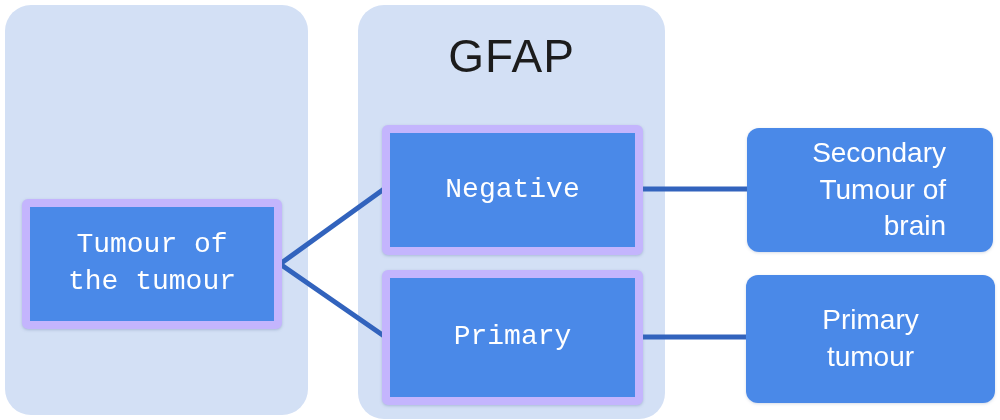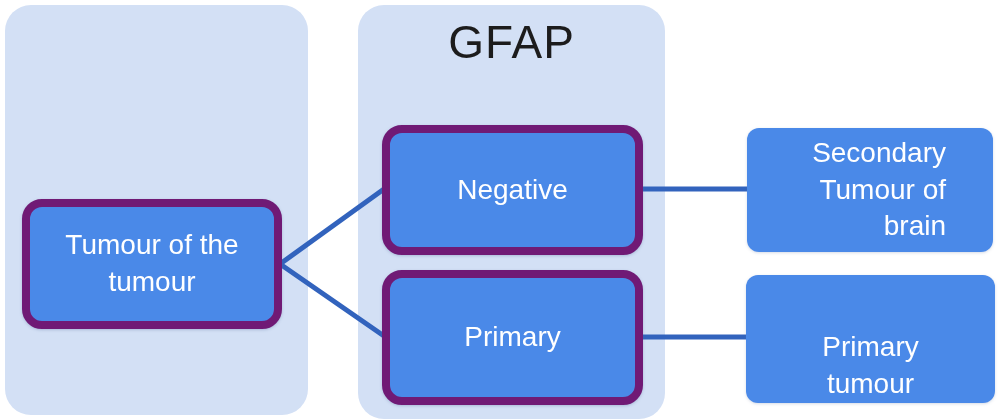--- a/index.html
+++ b/index.html
@@ -18,21 +18,21 @@
   
   .panel {
     position: absolute;
     background: var(--panel, #d3e0f5);
     border-radius: 26px;
     z-index: 1;
   }
   .panel-left  { left: 5px;   top: 5px; width: 303px; height: 410px; }
   .panel-middle{ left: 358px; top: 5px; width: 307px; height: 414px; }
   .panel-title {
-    margin-top: 12px;
+    margin-top: 26px;
     text-align: center;
     font-size: 46px;
     font-weight: 500;
     letter-spacing: 1px;
     color: var(--title-text, #1c1c1c);
     line-height: 1.1;
   }
   
   .connectors {
     position: absolute;
@@ -52,33 +52,34 @@
     color: var(--node-text, #ffffff);
     display: flex;
     align-items: center;
     justify-content: center;
     text-align: center;
     font-size: 28px;
     line-height: 1.32;
     z-index: 3;
   }
   .node-bordered {
-    border: 8px solid #701a75;
-    border-radius: 20px;
+    border: 8px solid #c4b5fd;
+    border-radius: 6px;
     box-shadow: 0 1px 3px rgba(90, 115, 160, 0.35);
+    font-family: Liberation Mono, monospace;
   }
   .node-plain {
     border-radius: 12px;
     box-shadow: 0 1px 3px rgba(90, 115, 160, 0.25);
   }
   .node-root      { left: 22px;  top: 199px; width: 260px; height: 130px; }
   .node-negative  { left: 382px; top: 125px; width: 261px; height: 130px; }
   .node-positive  { left: 382px; top: 270px; width: 261px; height: 135px; }
   .node-secondary { left: 747px; top: 128px; width: 246px; height: 124px; }
-  .node-primary   { left: 746px; top: 275px; width: 249px; height: 128px; align-items: flex-end; }
+  .node-primary   { left: 746px; top: 275px; width: 249px; height: 128px; }
   .node-root      .node-label { max-width: 195px; }
   .node-secondary .node-label { max-width: 152px; text-align: right; }
   .node-primary   .node-label { max-width: 162px; }
 </style>
 </head>
 <body>
 
 <div class="canvas">
 
   <div class="panel panel-left"></div>

